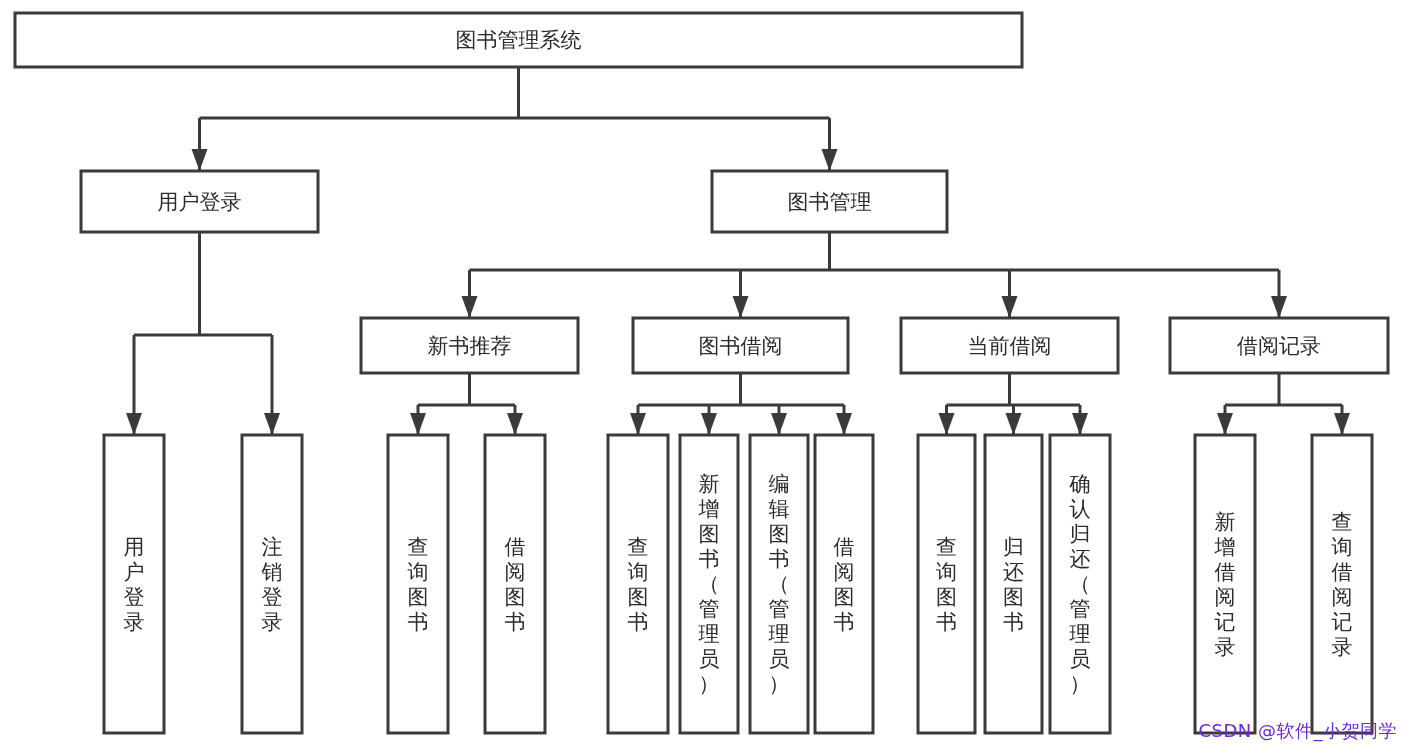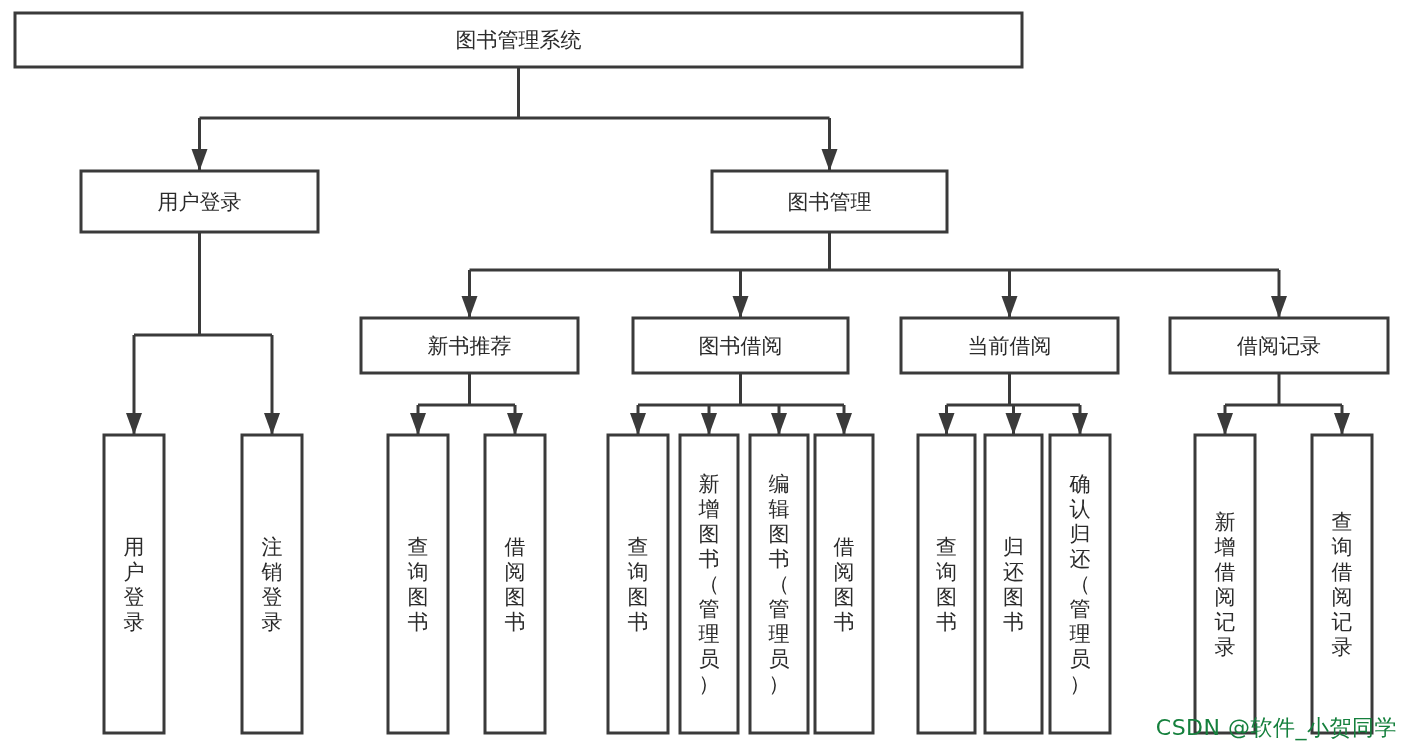--- a/index.html
+++ b/index.html
@@ -54,22 +54,22 @@
     fill: #2b2b2b;
     font-family: "DejaVu Sans", "Liberation Sans", sans-serif;
     font-size: 21px;
     text-anchor: middle;
   }
   .watermark {
     position: absolute;
     right: 8px;
     bottom: 4px;
     font-family: "DejaVu Sans", "Liberation Sans", sans-serif;
-    font-size: 22px;
-    color: #15803d;
+    font-size: 18px;
+    color: #6d28d9;
     white-space: nowrap;
     letter-spacing: 0.5px;
   }
 </style>
 </head>
 <body>
 
 <div id="diagram-root">
 
   <svg class="diagram-canvas" viewBox="0 0 1405 747" xmlns="http://www.w3.org/2000/svg">

